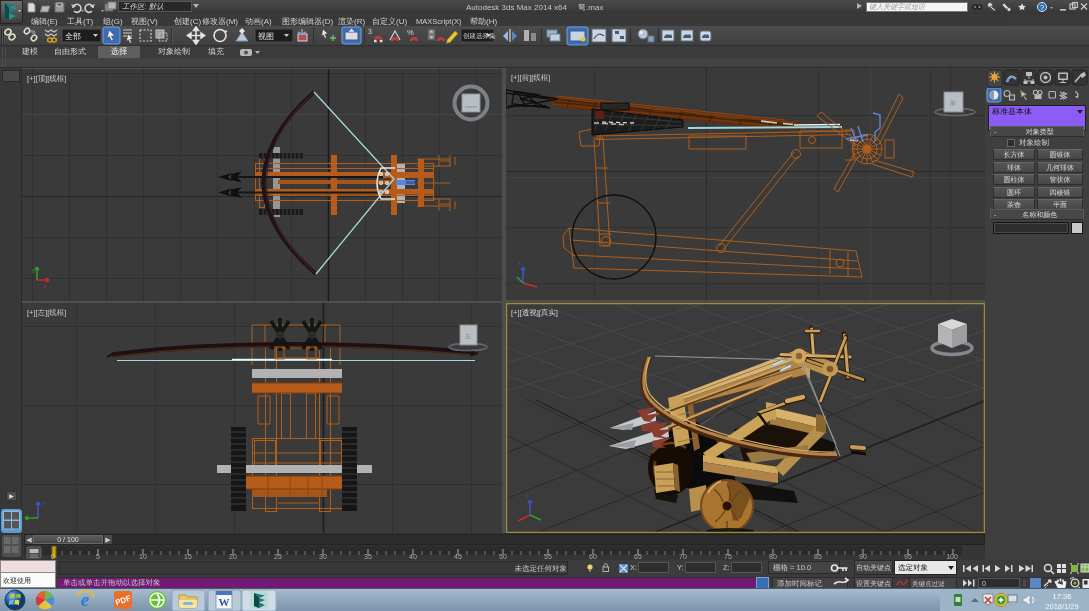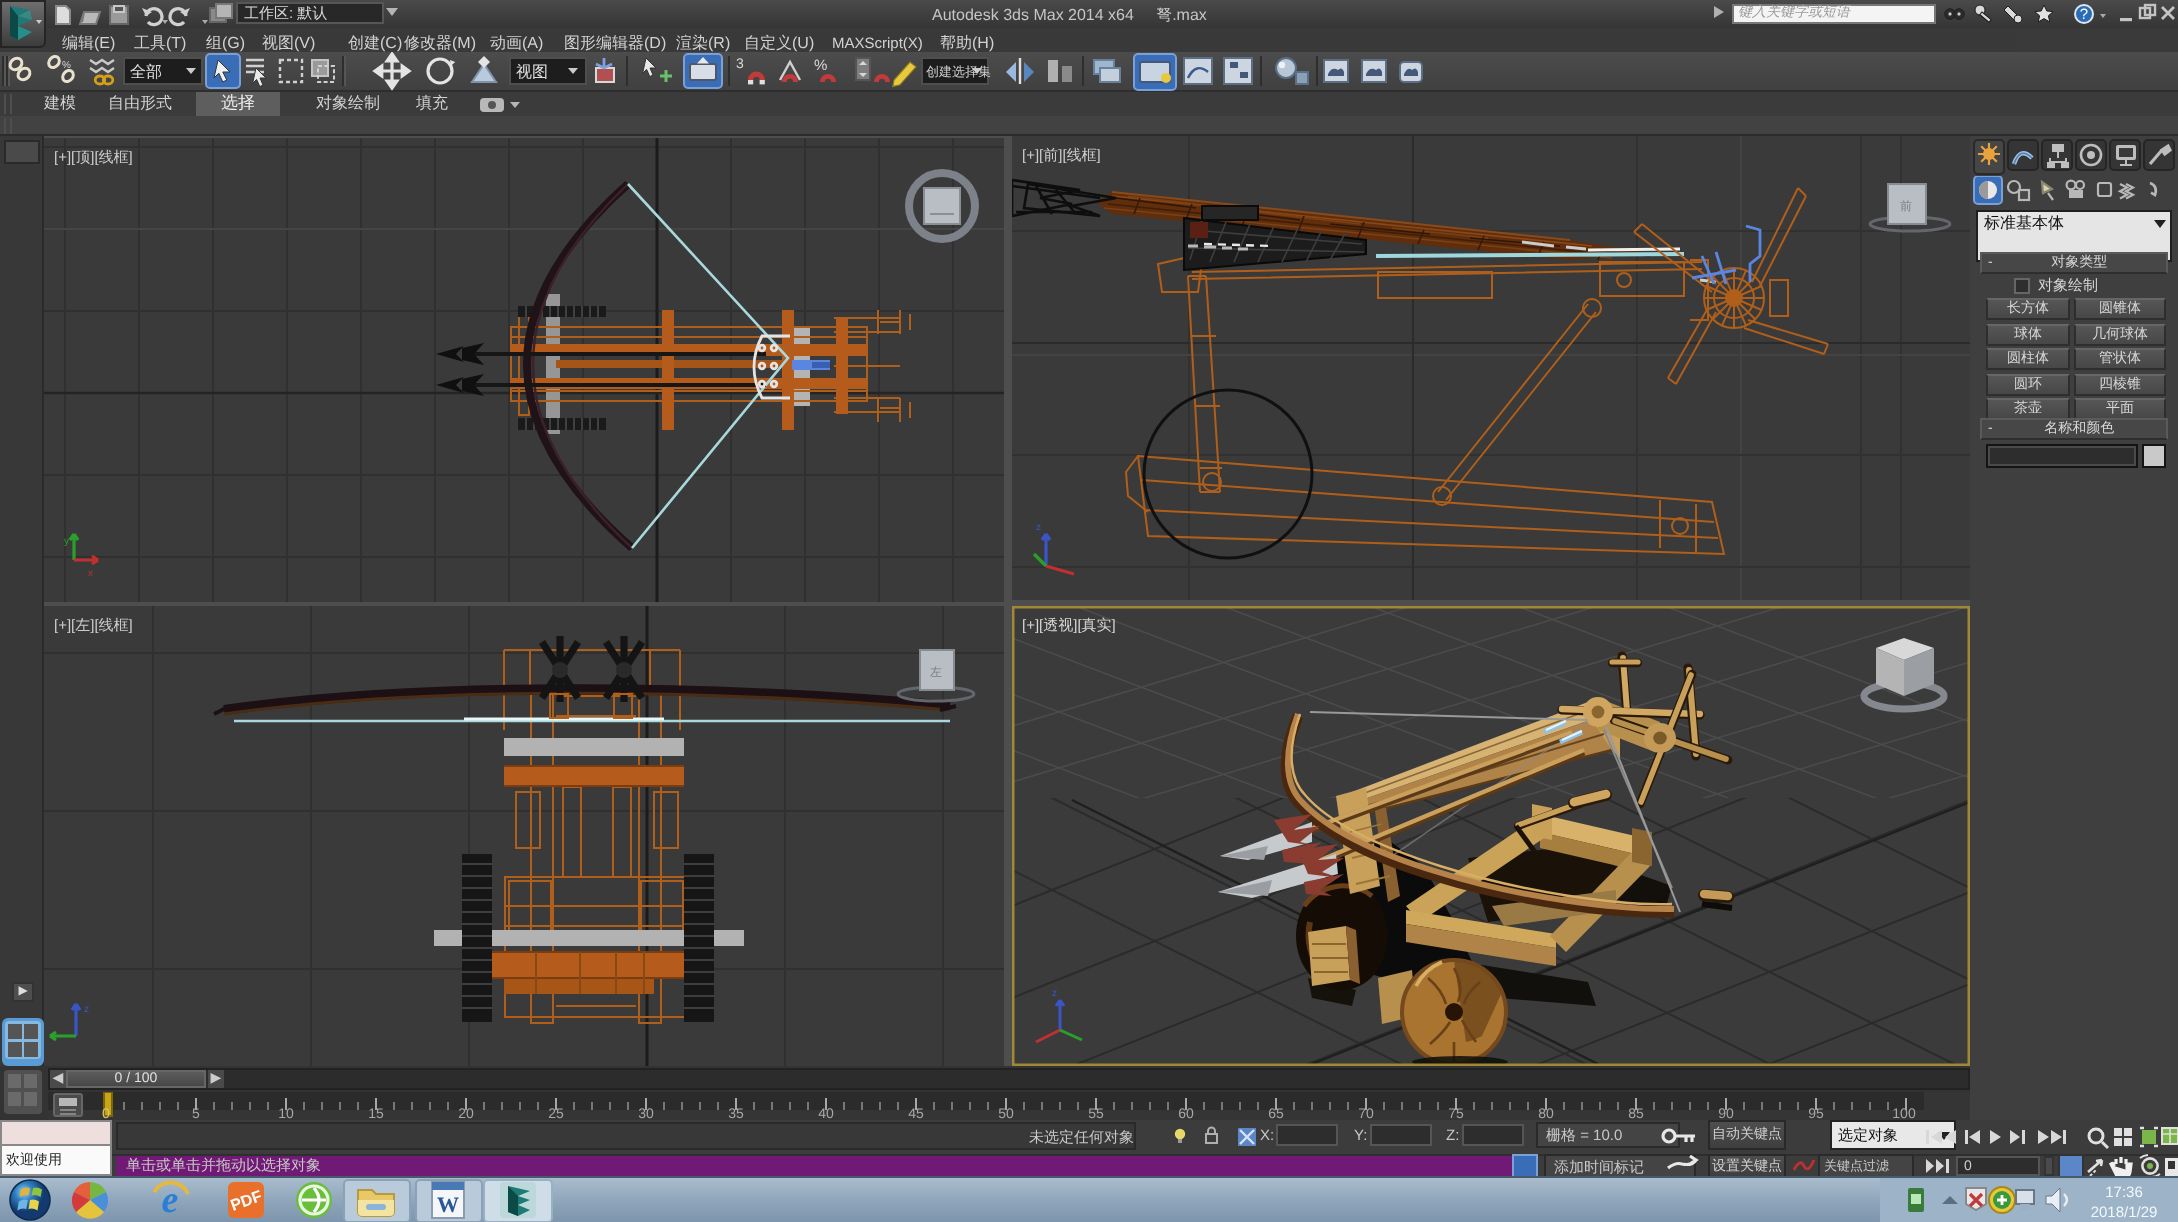--- a/index.html
+++ b/index.html
@@ -50,21 +50,21 @@
         <rect x="32" y="2" width="5" height="3" fill="#555"></rect>
         <path d="M48,7 a4,4 0 1 1 1,3" stroke="#d0d0d0" stroke-width="1.6"></path>
         <path d="M46,3 l2,4 l3,-2 z" fill="#d0d0d0" stroke="none"></path>
         <path d="M68,7 a4,4 0 1 0 -1,3" stroke="#d0d0d0" stroke-width="1.6"></path>
         <path d="M70,3 l-2,4 l-3,-2 z" fill="#d0d0d0" stroke="none"></path>
         <rect x="80" y="3" width="8" height="7" fill="#8a8a8a" stroke="#666"></rect>
         <rect x="83" y="1" width="8" height="7" fill="#b5b5b5" stroke="#777"></rect>
       </g>
       <path d="M56,9 l3,0 l-1.5,2 z M76,9 l3,0 l-1.5,2 z" fill="#aaa"></path>
     </svg>
-    <div class="abs" style="left:118px;top:1px;width:74px;height:11px;background:#282828;border:1px solid #565656;color:#d8d8d8;font-size:7.5px;line-height:9px;padding-left:3px;">工作区: 默认</div>
+    <div class="abs" style="left:118px;top:1px;width:74px;height:11px;background:#282828;border:1px solid #565656;color:#d8d8d8;font-size:7.5px;line-height:9px;padding-left:3px;font-style:italic;">工作区: 默认</div>
     <div class="abs" style="left:193px;top:4px;width:0;height:0;border-left:3px solid transparent;border-right:3px solid transparent;border-top:4px solid #b5b5b5;"></div>
     <div class="abs txt" style="left:466px;top:2px;font-size:8px;color:#c6c6c6;">Autodesk 3ds Max  2014 x64&nbsp;&nbsp;&nbsp;&nbsp;&nbsp;弩.max</div>
 
     <div class="abs" style="left:857px;top:3px;width:0;height:0;border-top:3.5px solid transparent;border-bottom:3.5px solid transparent;border-left:5px solid #b0b0b0;"></div>
     <div class="abs" style="left:866px;top:2px;width:102px;height:10px;background:#f4f4f4;border:1px solid #777;color:#9a9a9a;font-size:7px;font-style:italic;line-height:8px;padding-left:2px;">键入关键字或短语</div>
     <svg class="abs" style="left:971px;top:1px" width="62" height="12" viewBox="0 0 62 12">
       <g fill="#2d2d2d" stroke="#1c1c1c" stroke-width="0.5">
         <circle cx="4" cy="6" r="2.6"></circle>
           <circle cx="8.5" cy="6" r="2.6"></circle>
         <circle cx="4" cy="6" r="1.1" fill="#ccc"></circle>
@@ -757,21 +757,21 @@
           <circle cx="50.5" cy="4.5" r="2.2"></circle>
             <circle cx="55" cy="4.5" r="2"></circle>
           <rect x="49.5" y="7" width="7" height="4" fill="#b8b8b8" stroke="none"></rect>
           <rect x="64" y="3.5" width="6.5" height="6.5" rx="1"></rect>
           <path d="M78,4 l3.5,1.8 -3.5,1.8 3.5,1.8 -3.5,1.8"></path>
           <path d="M75,4 l3.5,1.8 -3.5,1.8 3.5,1.8 -3.5,1.8"></path>
           <path d="M90,3.5 q4,1.5 2.5,6 l-2,-1.2" stroke-width="1.3"></path>
         </g>
       </svg>
 
-      <div class="abs" style="left:3px;top:37px;width:98px;height:26px;background:#e5e5e5;border:1px solid #1f1f1f;color:#111;font-size:8px;line-height:12px;padding-left:3px;">标准基本体
+      <div class="abs" style="left:3px;top:37px;width:98px;height:26px;background:#8b5cf6;border:1px solid #1f1f1f;color:#111;font-size:8px;line-height:12px;padding-left:3px;">标准基本体
         <span style="position:absolute;right:2px;top:4px;width:0;height:0;border-left:3.5px solid transparent;border-right:3.5px solid transparent;border-top:4.5px solid #222;"></span>
       </div>
 
       <div class="rollhead" style="left:5px;top:58px;width:94px;height:11px;line-height:10px;"><span style="float:left;margin-left:3px;">-</span>对象类型</div>
       <div class="abs" style="left:22px;top:71px;width:8px;height:8px;background:#2e2e2e;border:1px solid #666;"></div>
       <div class="abs" style="left:34px;top:70px;color:#d8d8d8;font-size:7.5px;">对象绘制</div>
       <div class="cpbtn" style="left:8px;top:81px;width:42px;height:11px;">长方体</div>
       <div class="cpbtn" style="left:52px;top:81px;width:46px;height:11px;">圆锥体</div>
       <div class="cpbtn" style="left:8px;top:93.5px;width:42px;height:11px;">球体</div>
       <div class="cpbtn" style="left:52px;top:93.5px;width:46px;height:11px;">几何球体</div>
@@ -865,21 +865,21 @@
     <div class="abs" style="left:768px;top:1px;width:72px;height:13px;background:#444;border:1px solid #2a2a2a;color:#c8c8c8;font-size:7.5px;line-height:12px;padding-left:4px;">栅格 = 10.0</div>
     <svg class="abs" style="left:862px;top:3px" width="20" height="11" viewBox="0 0 20 11">
       <circle cx="4" cy="5" r="3" fill="none" stroke="#e8e8e8" stroke-width="1.6"></circle>
       <path d="M7,5 h11 M14,5 v3 M17,5 v3" stroke="#e8e8e8" stroke-width="1.6"></path>
     </svg>
     <svg class="abs" style="left:830px;top:3px" width="20" height="11" viewBox="0 0 20 11">
       <circle cx="4.5" cy="5" r="3" fill="none" stroke="#e8e8e8" stroke-width="1.6"></circle>
       <path d="M7.5,5 h10 M13,5 v3 M16,5 v3" stroke="#e8e8e8" stroke-width="1.6"></path>
     </svg>
     <div class="abs" style="left:854px;top:0px;width:39px;height:15px;background:linear-gradient(#4e4e4e,#3e3e3e);border:1px solid #292929;color:#d0d0d0;font-size:7px;text-align:center;line-height:14px;">自动关键点</div>
-    <div class="abs" style="left:894px;top:0px;width:63px;height:15px;background:#e8e8e8;border:1px solid #222;color:#111;font-size:7.5px;line-height:14px;padding-left:3px;margin-left:21px;">选定对象
+    <div class="abs" style="left:894px;top:0px;width:63px;height:15px;background:#e8e8e8;border:1px solid #222;color:#111;font-size:7.5px;line-height:14px;padding-left:3px;">选定对象
       <span style="position:absolute;right:2px;top:5px;width:0;height:0;border-left:3.5px solid transparent;border-right:3.5px solid transparent;border-top:4.5px solid #222;"></span>
     </div>
     <svg class="abs" style="left:962px;top:2px" width="71" height="13" viewBox="0 0 71 13">
       <g fill="#d8d8d8">
         <path d="M1,3 h1.5 v7 h-1.5 z M9,3 l-5.5,3.5 l5.5,3.5 z M16,3 l-5.5,3.5 l5.5,3.5 z"></path>
         <path d="M21,3 l5.5,3.5 l-5.5,3.5 z M27,3 h1.5 v7 h-1.5 z" transform="scale(-1,1) translate(-49,0)"></path>
         <path d="M33,3 l5.5,3.5 l-5.5,3.5 z"></path>
         <path d="M43,3 l5,3.5 l-5,3.5 z M49,3 h1.5 v7 h-1.5 z"></path>
         <path d="M57,3 l5.5,3.5 l-5.5,3.5 z M63.5,3 l5.5,3.5 l-5.5,3.5 z M69.5,3 h1.5 v7 h-1.5 z"></path>
       </g>

